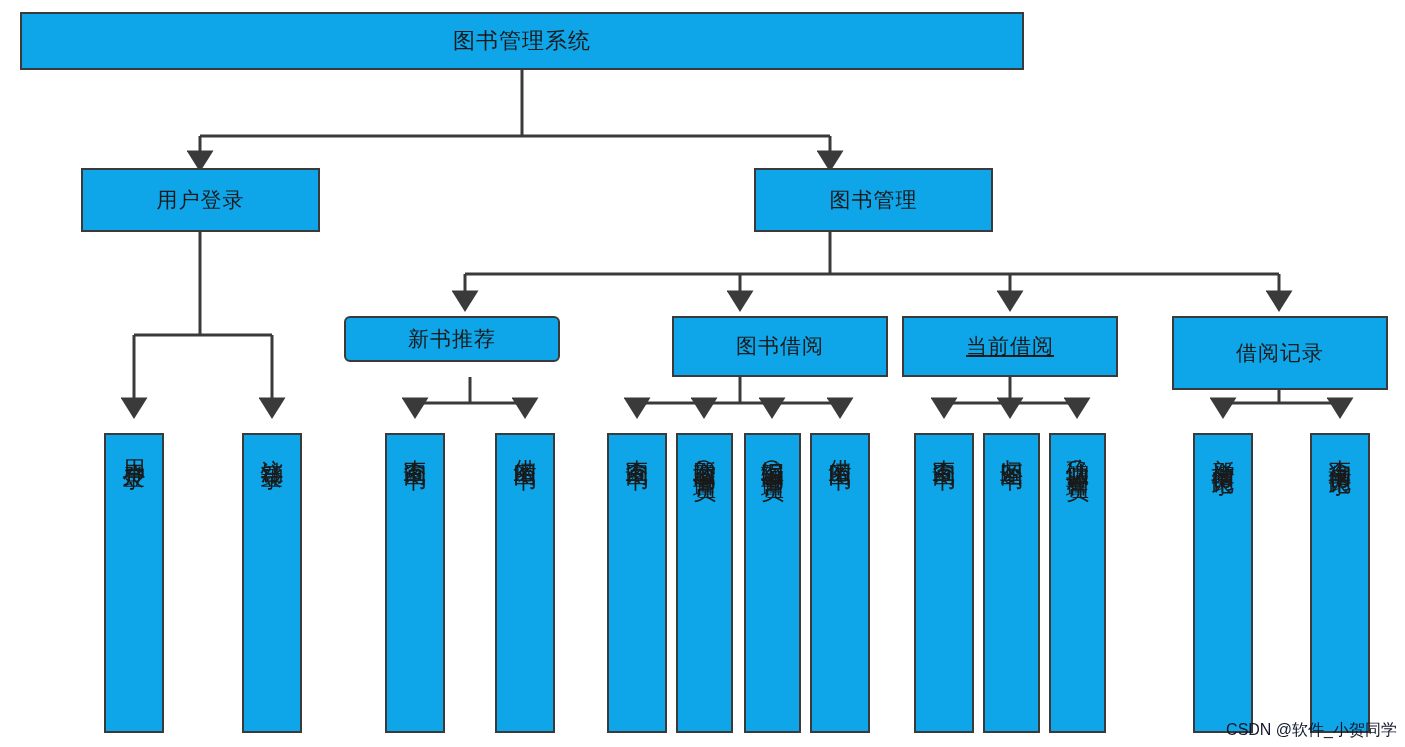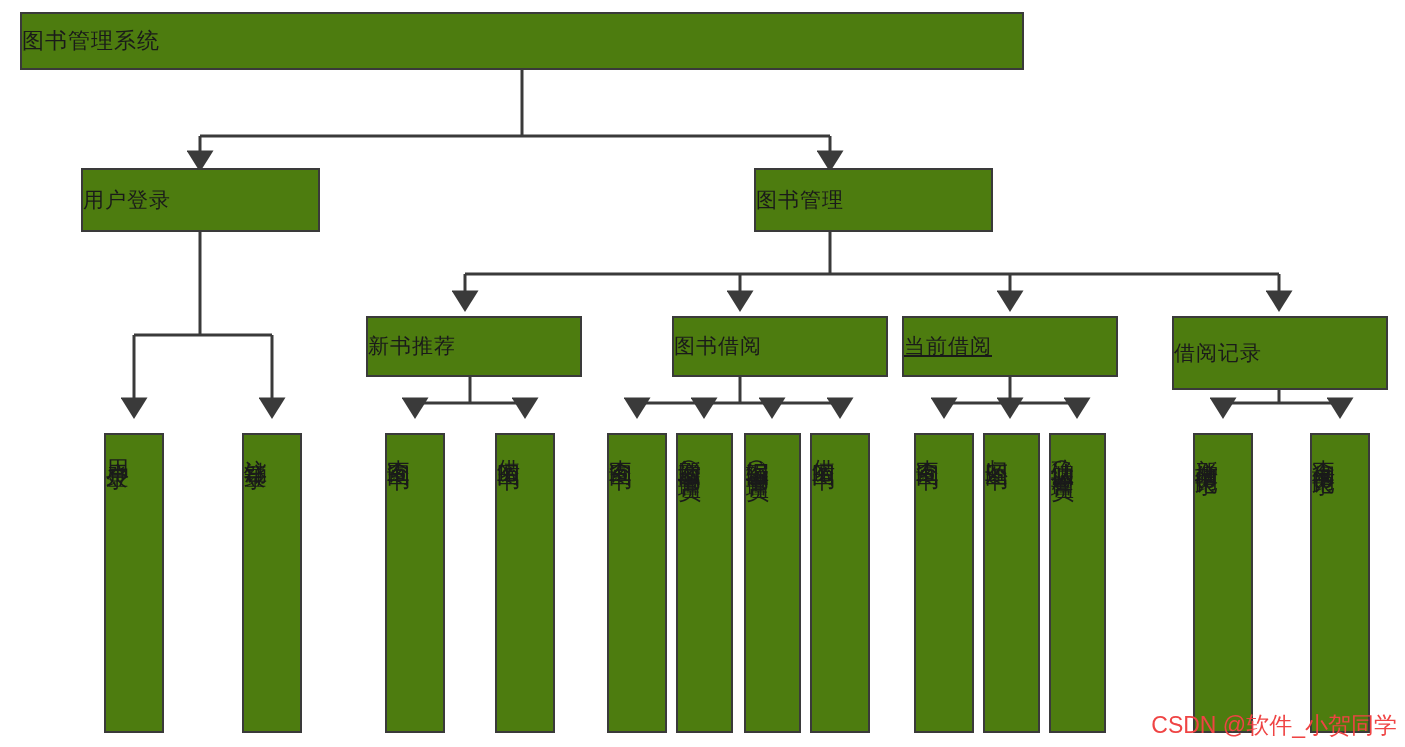--- a/index.html
+++ b/index.html
@@ -22,25 +22,25 @@
     position: absolute;
     left: 0;
     top: 0;
     width: 1405px;
     height: 747px;
     pointer-events: none;
   }
   .node {
     position: absolute;
     box-sizing: border-box;
-    background: #4d7c0f;
+    background: #0ea5e9;
     border: 2px solid #3a3a3a;
     display: flex;
     align-items: center;
-    justify-content: flex-start;
+    justify-content: center;
     color: #1a1a1a;
     z-index: 2;
   }
   .node-label {
     display: block;
     text-align: center;
     line-height: 1.08;
     white-space: nowrap;
   }
   
@@ -62,22 +62,22 @@
     text-orientation: upright;
     font-size: 23px;
     letter-spacing: 3px;
     line-height: 1;
     white-space: nowrap;
   }
   .watermark {
     position: absolute;
     right: 8px;
     bottom: 6px;
-    font-size: 23px;
-    color: #ef4444;
+    font-size: 16px;
+    color: #0f172a;
     z-index: 5;
     white-space: nowrap;
     font-family: "Liberation Sans", "DejaVu Sans", sans-serif;
   }
 </style>
 </head>
 <body>
 
 <div id="canvas">
 
@@ -139,21 +139,21 @@
   </div>
 
   <div class="node h-node" style="left:81px; top:168px; width:239px; height:64px;">
     <span class="node-label">用户登录</span>
   </div>
 
   <div class="node h-node" style="left:711px; top:168px; width:239px; height:64px;margin-left:43px;">
     <span class="node-label">图书管理</span>
   </div>
 
-  <div class="node h-node" style="left:366px; top:316px; width:216px; height:61px;">
+  <div class="node h-node" style="left:344px; top:316px; width:216px; height:46px;border-radius:6px;">
     <span class="node-label">新书推荐</span>
   </div>
 
   <div class="node h-node" style="left:632px; top:316px; width:216px; height:61px;margin-left:40px;">
     <span class="node-label">图书借阅</span>
   </div>
 
   <div class="node h-node" style="left:902px; top:316px; width:216px; height:61px;text-decoration:underline;">
     <span class="node-label">当前借阅</span>
   </div>

